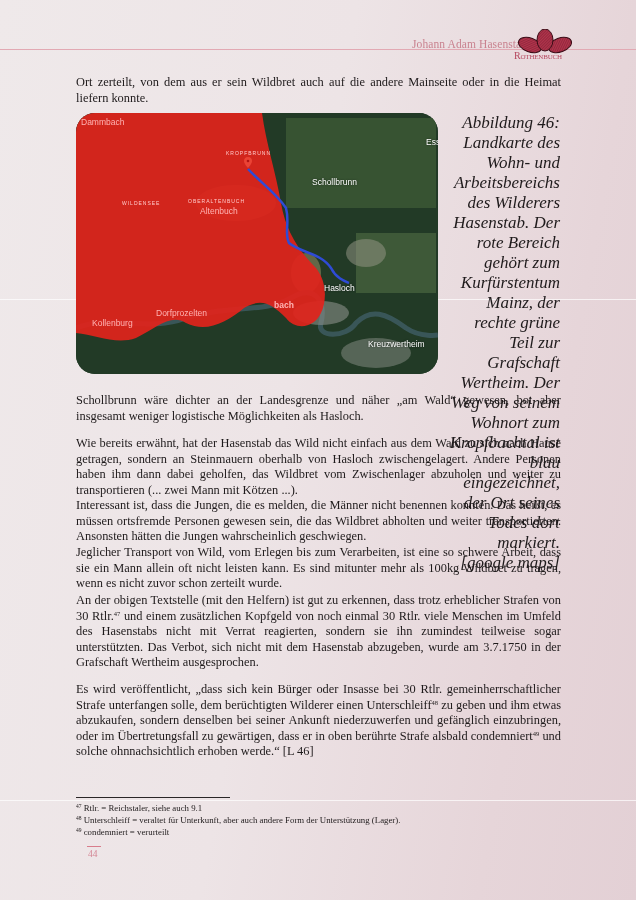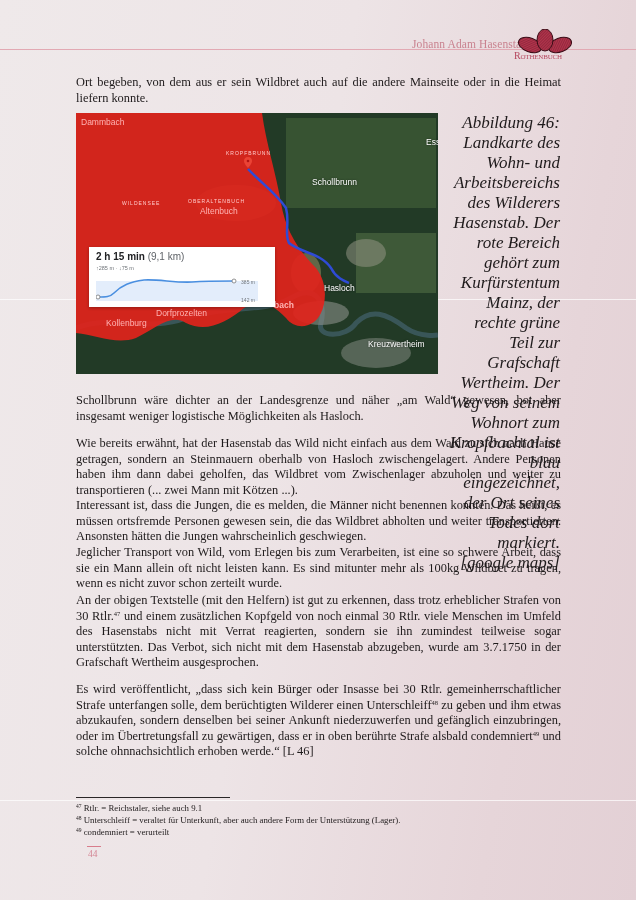--- a/index.html
+++ b/index.html
@@ -22,20 +22,21 @@
     letter-spacing: -0.2px; white-space: nowrap; font-variant: small-caps;
   }
   .para {
     position: absolute; left: 76px; width: 485px; font-size: 12.4px; line-height: 15.6px;
     text-align: justify; margin: 0;
   }
   .para sup { font-size: 6.5px; line-height: 0; vertical-align: 4px; }
   .map {
     position: absolute; left: 76px; top: 113px; width: 362px; height: 261px; overflow: hidden;
     background: #27402c;
+    border-radius: 19px;
   }
   .map svg { position: absolute; left: 0; top: 0; }
   .map-label {
     position: absolute; color: #fff; font-family: "Liberation Sans", "DejaVu Sans", sans-serif;
     font-size: 8.5px; white-space: nowrap; text-shadow: 0 0 2px rgba(0,0,0,0.6);
   }
   .map-label.red { color: #ffb3b3; text-shadow: none; }
   .map-label.small { font-size: 5px; letter-spacing: 1px; color: #ffc9c9; text-shadow: none; }
   .route-card {
     position: absolute; left: 13px; top: 10px; width: 186px; height: 60px; background: #fff;
@@ -73,21 +74,21 @@
   </defs>
   <ellipse cx="14" cy="16" rx="12" ry="7" transform="rotate(20 14 16)" fill="url(#hatch)" stroke="#3a0c16" stroke-width="1"></ellipse>
   <ellipse cx="44" cy="16" rx="12" ry="7" transform="rotate(-20 44 16)" fill="url(#hatch)" stroke="#3a0c16" stroke-width="1"></ellipse>
   <ellipse cx="29" cy="11" rx="8" ry="11" fill="url(#hatch)" stroke="#3a0c16" stroke-width="1"></ellipse>
 </svg>
 <div class="logo-text">Rothenbuch</div>
 
 <div class="hline faint-rule" style="top:299px;"></div>
 <div class="hline faint-rule" style="top:800px;"></div>
 
-<p class="para" style="top:75px;">Ort begeben, von dem aus er sein Wildbret auch auf die andere Mainseite oder in die Heimat liefern konnte.</p>
+<p class="para" style="top:75px;">Ort zerteilt, von dem aus er sein Wildbret auch auf die andere Mainseite oder in die Heimat liefern konnte.</p>
 
 <div class="map">
   <svg width="362" height="261" viewBox="0 0 362 261">
     <rect width="362" height="261" fill="#223a26"></rect>
 
     <rect x="210" y="5" width="150" height="90" fill="#3d5a36" opacity="0.8"></rect>
     <rect x="280" y="120" width="80" height="60" fill="#4a6640" opacity="0.7"></rect>
     <ellipse cx="160" cy="90" rx="40" ry="18" fill="#6b7a50" opacity="0.7"></ellipse>
     <ellipse cx="230" cy="160" rx="15" ry="20" fill="#7d7a55" opacity="0.7"></ellipse>
     <ellipse cx="290" cy="140" rx="20" ry="14" fill="#9a9a8a" opacity="0.5"></ellipse>
@@ -109,40 +110,25 @@
 
   <div class="map-label red" style="left:5px;top:4px;">Dammbach</div>
   <div class="map-label small" style="left:150px;top:37px;">KROPFBRUNN</div>
   <div class="map-label small" style="left:46px;top:87px;">WILDENSEE</div>
   <div class="map-label small" style="left:112px;top:85px;">OBERALTENBUCH</div>
   <div class="map-label red" style="left:124px;top:93px;">Altenbuch</div>
   <div class="map-label" style="left:318px;top:24px;padding-left:32px;">Esselbach</div>
   <div class="map-label" style="left:236px;top:64px;">Schollbrunn</div>
   <div class="map-label" style="left:248px;top:170px;">Hasloch</div>
   <div class="map-label red" style="left:80px;top:195px;">Dorfprozelten</div>
-  <div class="map-label red" style="left:30px;top:205px;text-align:center;">Kollenburg</div>
+  <div class="map-label red" style="left:16px;top:205px;text-align:center;">Kollenburg</div>
   <div class="map-label red" style="left:198px;top:187px;font-weight:bold;">bach</div>
   <div class="map-label" style="left:292px;top:226px;">Kreuzwertheim</div>
   <div class="map-label" style="left:290px;top:247px;margin-top:34px;">Wertheim</div>
 
-  <div class="route-card" style="top:134px;">
-    <div class="route-time">
-      <span>2 h 15 min</span>
-      <span class="route-dist">(9,1 km)</span>
-    </div>
-    <div class="route-elev">↑285 m · ↓75 m</div>
-    <svg style="position:absolute;left:7px;top:28px;" width="162" height="26" viewBox="0 0 162 26">
-      <rect x="0" y="6" width="162" height="20" fill="#e3edfb"></rect>
-      <path d="M2,22 C10,22 14,22 18,18 C26,10 34,7 48,5 C62,4 80,8 96,7 C110,6 126,6 138,6" fill="none" stroke="#4a8fe0" stroke-width="1.6"></path>
-      <circle cx="2" cy="22" r="2" fill="#fff" stroke="#777" stroke-width="0.8"></circle>
-      <circle cx="138" cy="6" r="2" fill="#fff" stroke="#777" stroke-width="0.8"></circle>
-    </svg>
-    <div class="elev-max">385 m</div>
-    <div class="elev-min">142 m</div>
-  </div>
 </div>
 
 <div class="caption">Abbildung 46: Landkarte des Wohn- und Arbeitsbereichs des Wilderers Hasenstab. Der rote Bereich gehört zum Kurfürstentum Mainz, der rechte grüne Teil zur Grafschaft Wertheim. Der Weg von seinem Wohnort zum Kropfbachtal ist blau eingezeichnet, der Ort seines Todes dort markiert. [google maps]</div>
 
 <p class="para" style="top:393px;">Schollbrunn wäre dichter an der Landesgrenze und näher „am Wald“ gewesen, bot aber insgesamt weniger logistische Möglichkeiten als Hasloch.</p>
 <p class="para" style="top:436px;">Wie bereits erwähnt, hat der Hasenstab das Wild nicht einfach aus dem Wald zu sich nach Hause getragen, sondern an Steinmauern oberhalb von Hasloch zwischengelagert. Andere Personen haben ihm dann dabei geholfen, das Wildbret vom Zwischenlager abzuholen und weiter zu transportieren (... zwei Mann mit Kötzen ...).</p>
 <p class="para" style="top:498px;">Interessant ist, dass die Jungen, die es melden, die Männer nicht benennen konnten. Das heißt, es müssen ortsfremde Personen gewesen sein, die das Wildbret abholten und weiter transportierten. Ansonsten hätten die Jungen wahrscheinlich geschwiegen.</p>
 <p class="para" style="top:545px;">Jeglicher Transport von Wild, vom Erlegen bis zum Verarbeiten, ist eine so schwere Arbeit, dass sie ein Mann allein oft nicht leisten kann. Es sind mitunter mehr als 100kg Wildbret zu tragen, wenn es nicht zuvor schon zerteilt wurde.</p>
 
 <p class="para" style="top:593px;">

